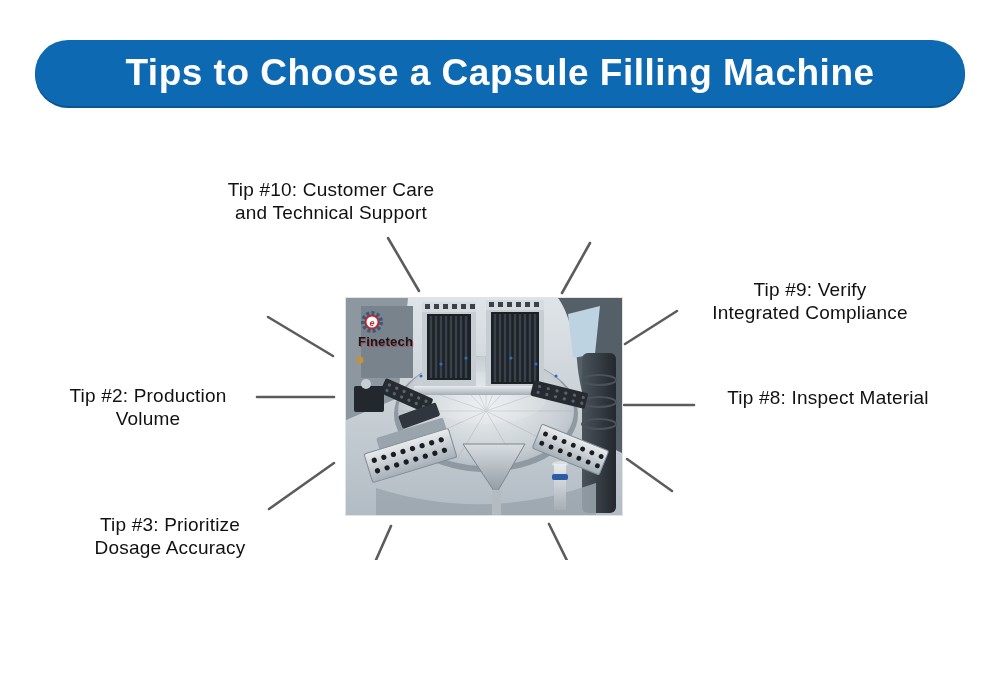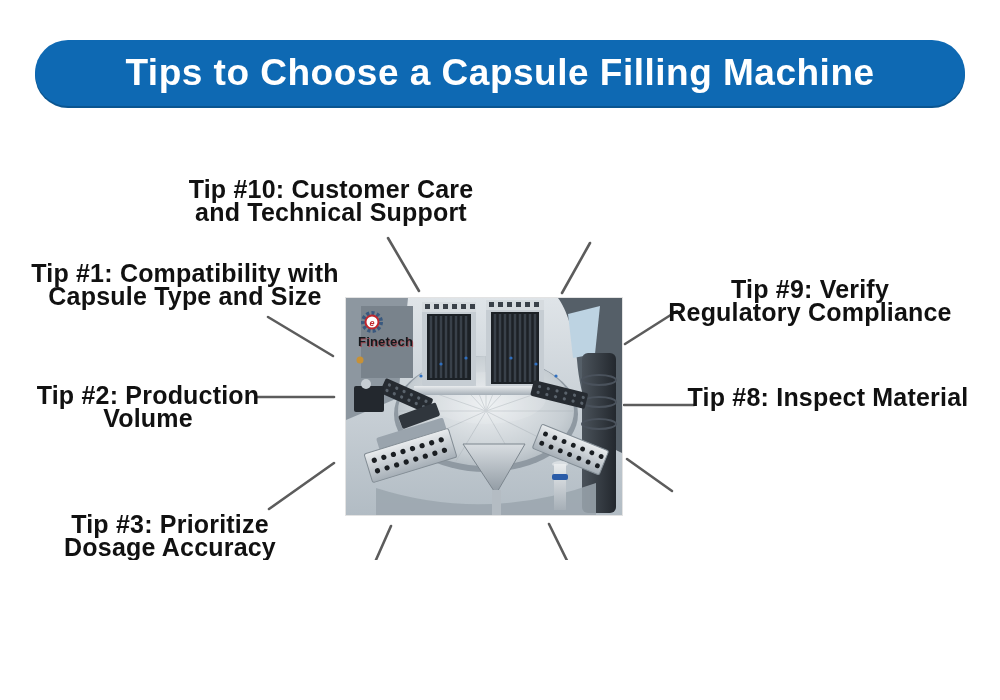--- a/index.html
+++ b/index.html
@@ -11,21 +11,21 @@
     position:absolute;left:35px;top:40px;width:930px;height:66px;
     background:#0e69b3;border-radius:34px;
     display:flex;align-items:center;justify-content:center;
     box-shadow:0 2px 0 #0a5590;
   }
   .banner-title{
     color:#ffffff;font-size:37px;font-weight:700;letter-spacing:.5px;white-space:nowrap;
   }
   .tip{
     position:absolute;transform:translateX(-50%);
-    text-align:center;color:#111111;font-weight:700;font-size:25px;line-height:23px;
+    text-align:center;color:#111111;font-weight:400;font-size:19px;line-height:23px;
     letter-spacing:.2px;white-space:nowrap;
   }
   .tip span{display:block;}
   .connectors{position:absolute;left:0;top:0;pointer-events:none;}
   .machine{
     position:absolute;left:346px;top:298px;width:276px;height:217px;
     box-shadow:0 0 0 1px #e3e3e3;
   }
   .machine svg{display:block;}
   .logo-text{
@@ -54,27 +54,23 @@
       <line x1="627" y1="459" x2="672" y2="491"></line>
       <line x1="391" y1="526" x2="364" y2="587"></line>
       <line x1="549" y1="524" x2="581" y2="589"></line>
     </g>
   </svg>
 
   <div class="tip" style="left:331px;top:178px">
     <span>Tip #10: Customer Care</span>
     <span>and Technical Support</span>
   </div>
-  <div class="tip" style="left:185px;top:262px">
-    <span>Tip #1: Compatibility with</span>
-    <span>Capsule Type and Size</span>
-  </div>
   <div class="tip" style="left:810px;top:278px">
     <span>Tip #9: Verify</span>
-    <span>Regulatory Compliance</span>
+    <span>Integrated Compliance</span>
   </div>
   <div class="tip" style="left:148px;top:384px">
     <span>Tip #2: Production</span>
     <span>Volume</span>
   </div>
   <div class="tip" style="left:828px;top:386px">
     <span>Tip #8: Inspect Material</span>
   </div>
   <div class="tip" style="left:170px;top:513px">
     <span>Tip #3: Prioritize</span>

